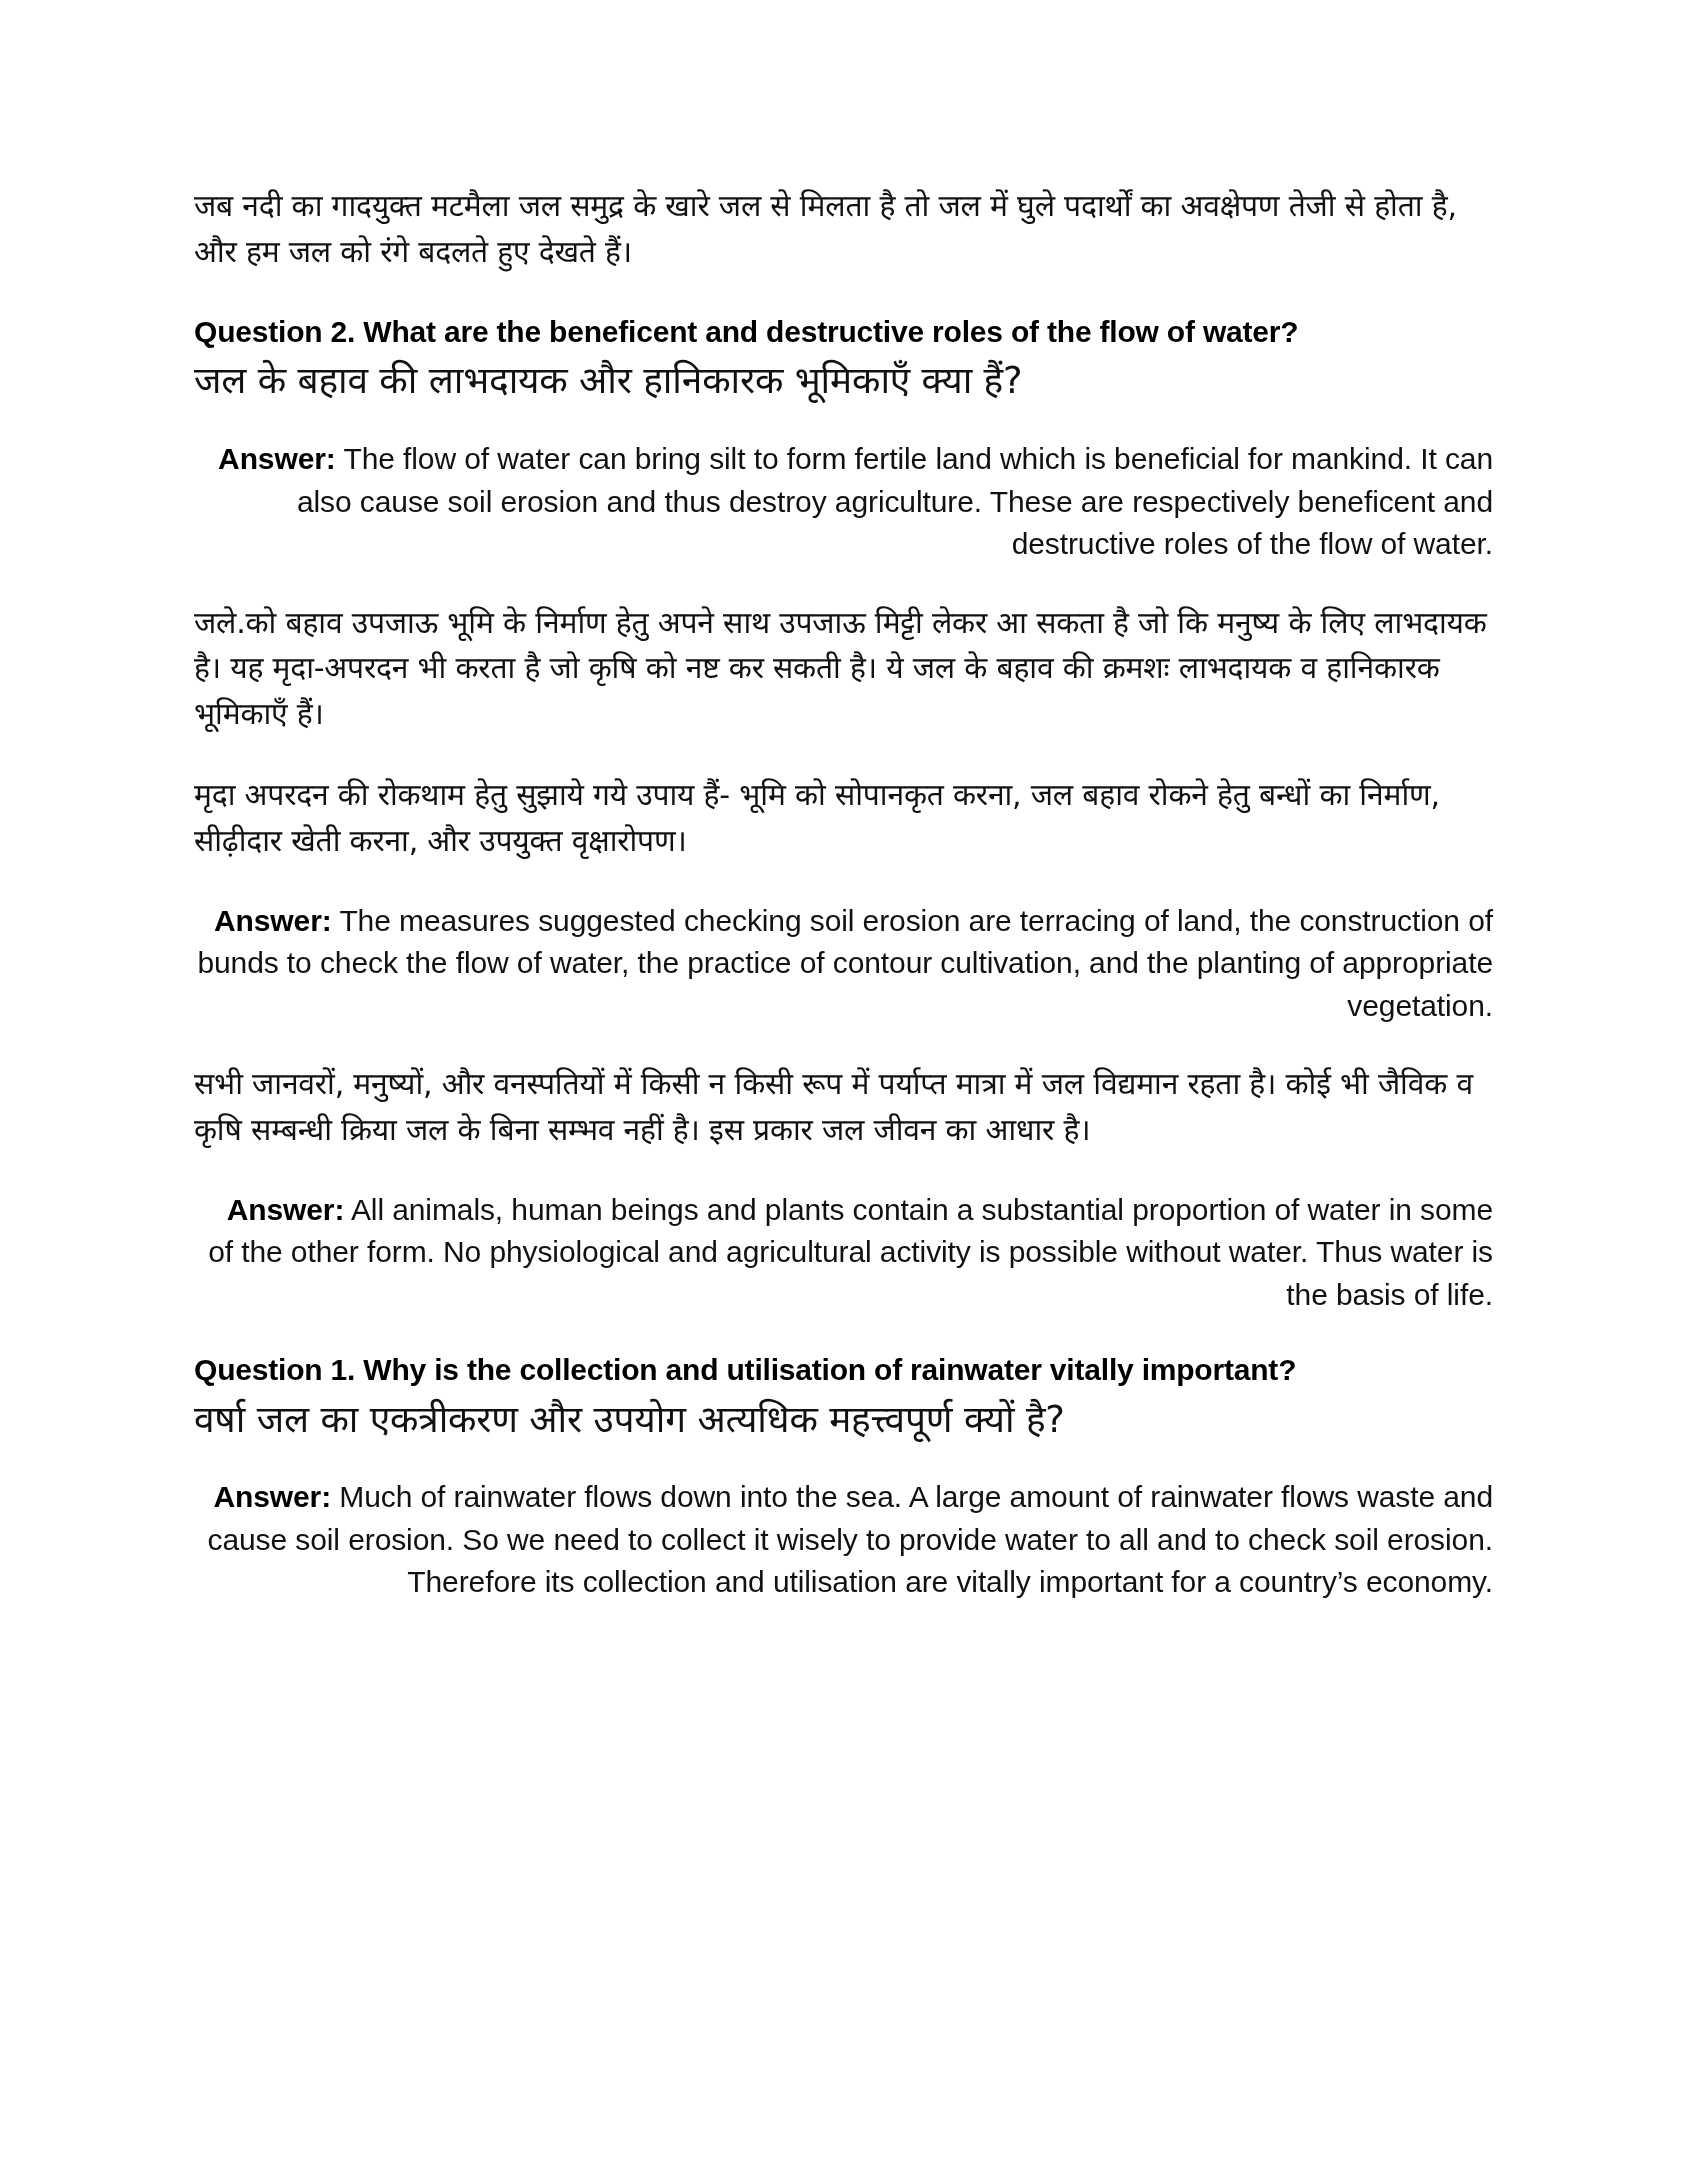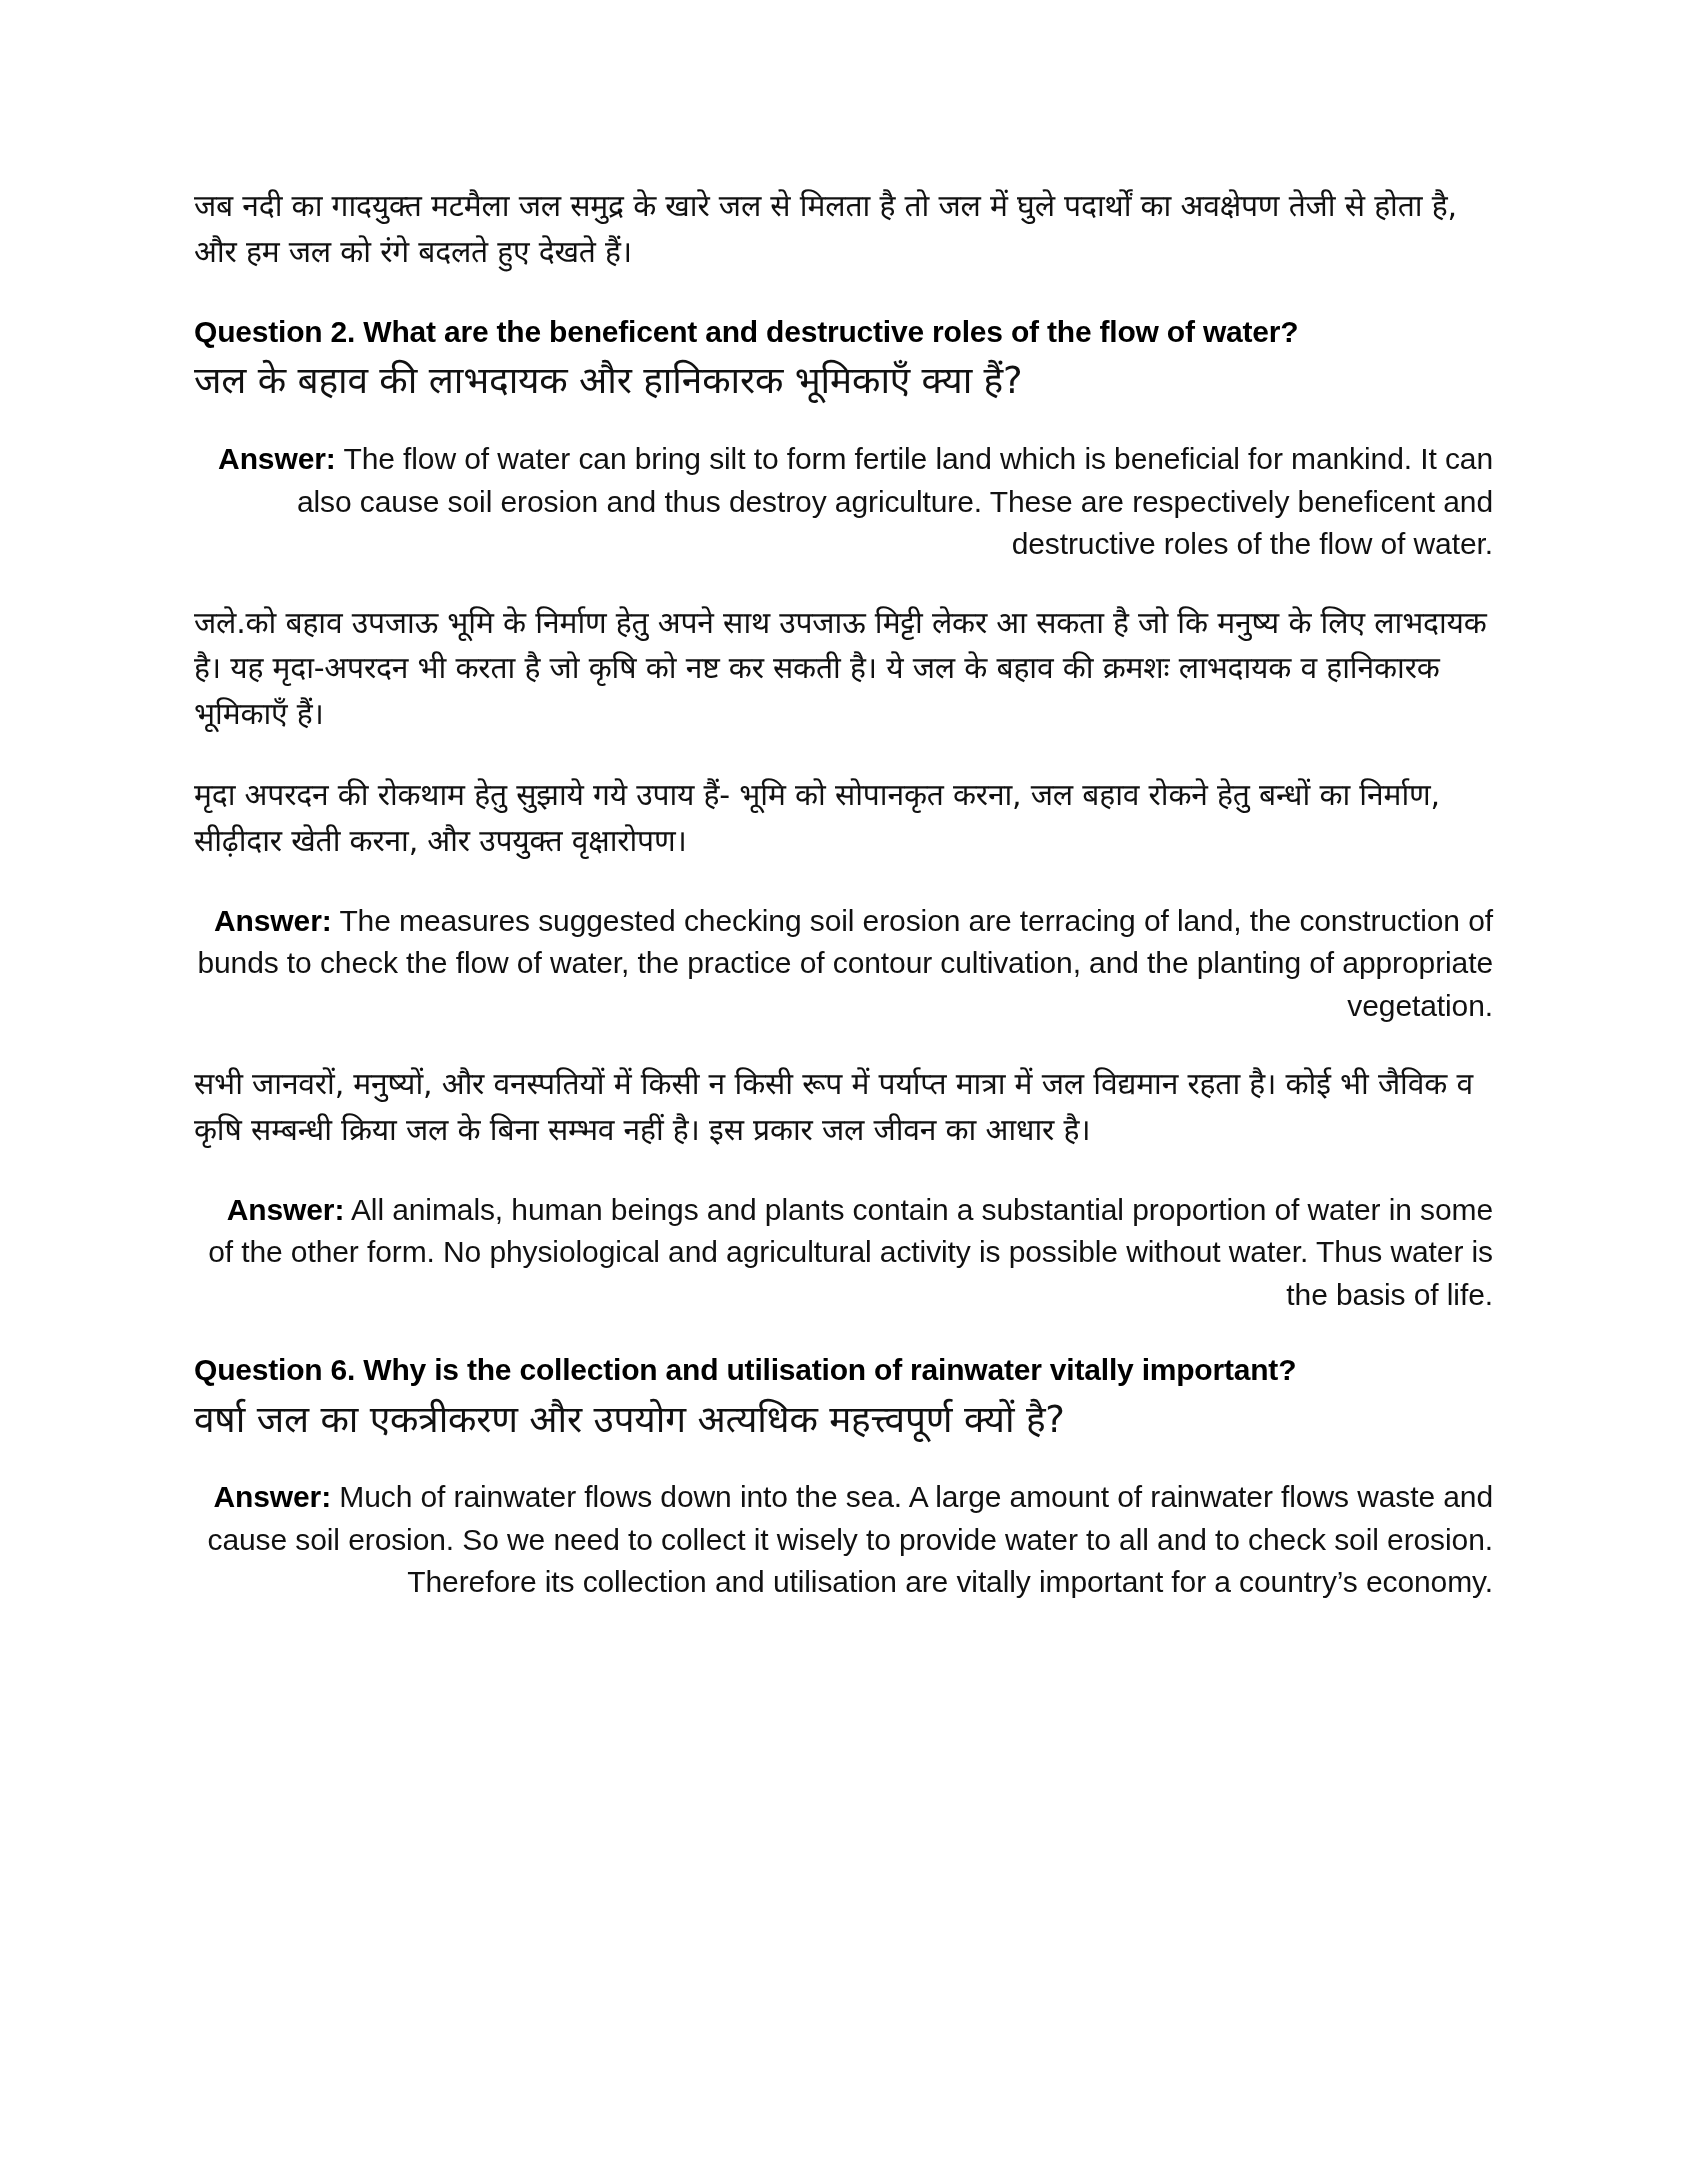--- a/index.html
+++ b/index.html
@@ -137,21 +137,21 @@
     <div class="block hi-block">
       <p class="hi">सभी जानवरों, मनुष्यों, और वनस्पतियों में किसी न किसी रूप में पर्याप्त मात्रा में जल विद्यमान रहता है। कोई भी जैविक व कृषि सम्बन्धी क्रिया जल के बिना सम्भव नहीं है। इस प्रकार जल जीवन का आधार है।</p>
     </div>
 
     <div class="block answer-block">
       <p class="en"><span class="lead">Answer:</span>
         <span>All animals, human beings and plants contain a substantial proportion of water in some of the other form. No physiological and agricultural activity is possible without water. Thus water is the basis of life.</span></p>
     </div>
 
     <div class="block question-block">
-      <p class="q-en">Question 6. Why is the collection and utilisation of rainwater vitally important?</p>
+      <p class="q-en">Question 1. Why is the collection and utilisation of rainwater vitally important?</p>
       <p class="q-hi">वर्षा जल का एकत्रीकरण और उपयोग अत्यधिक महत्त्वपूर्ण क्यों है?</p>
     </div>
 
     <div class="block answer-block">
       <p class="en"><span class="lead">Answer:</span>
         <span>Much of rainwater flows down into the sea. A large amount of rainwater flows waste and cause soil erosion. So we need to collect it wisely to provide water to all and to check soil erosion. Therefore its collection and utilisation are vitally important for a country’s economy.</span></p>
     </div>
 
   </div>
 </div>

